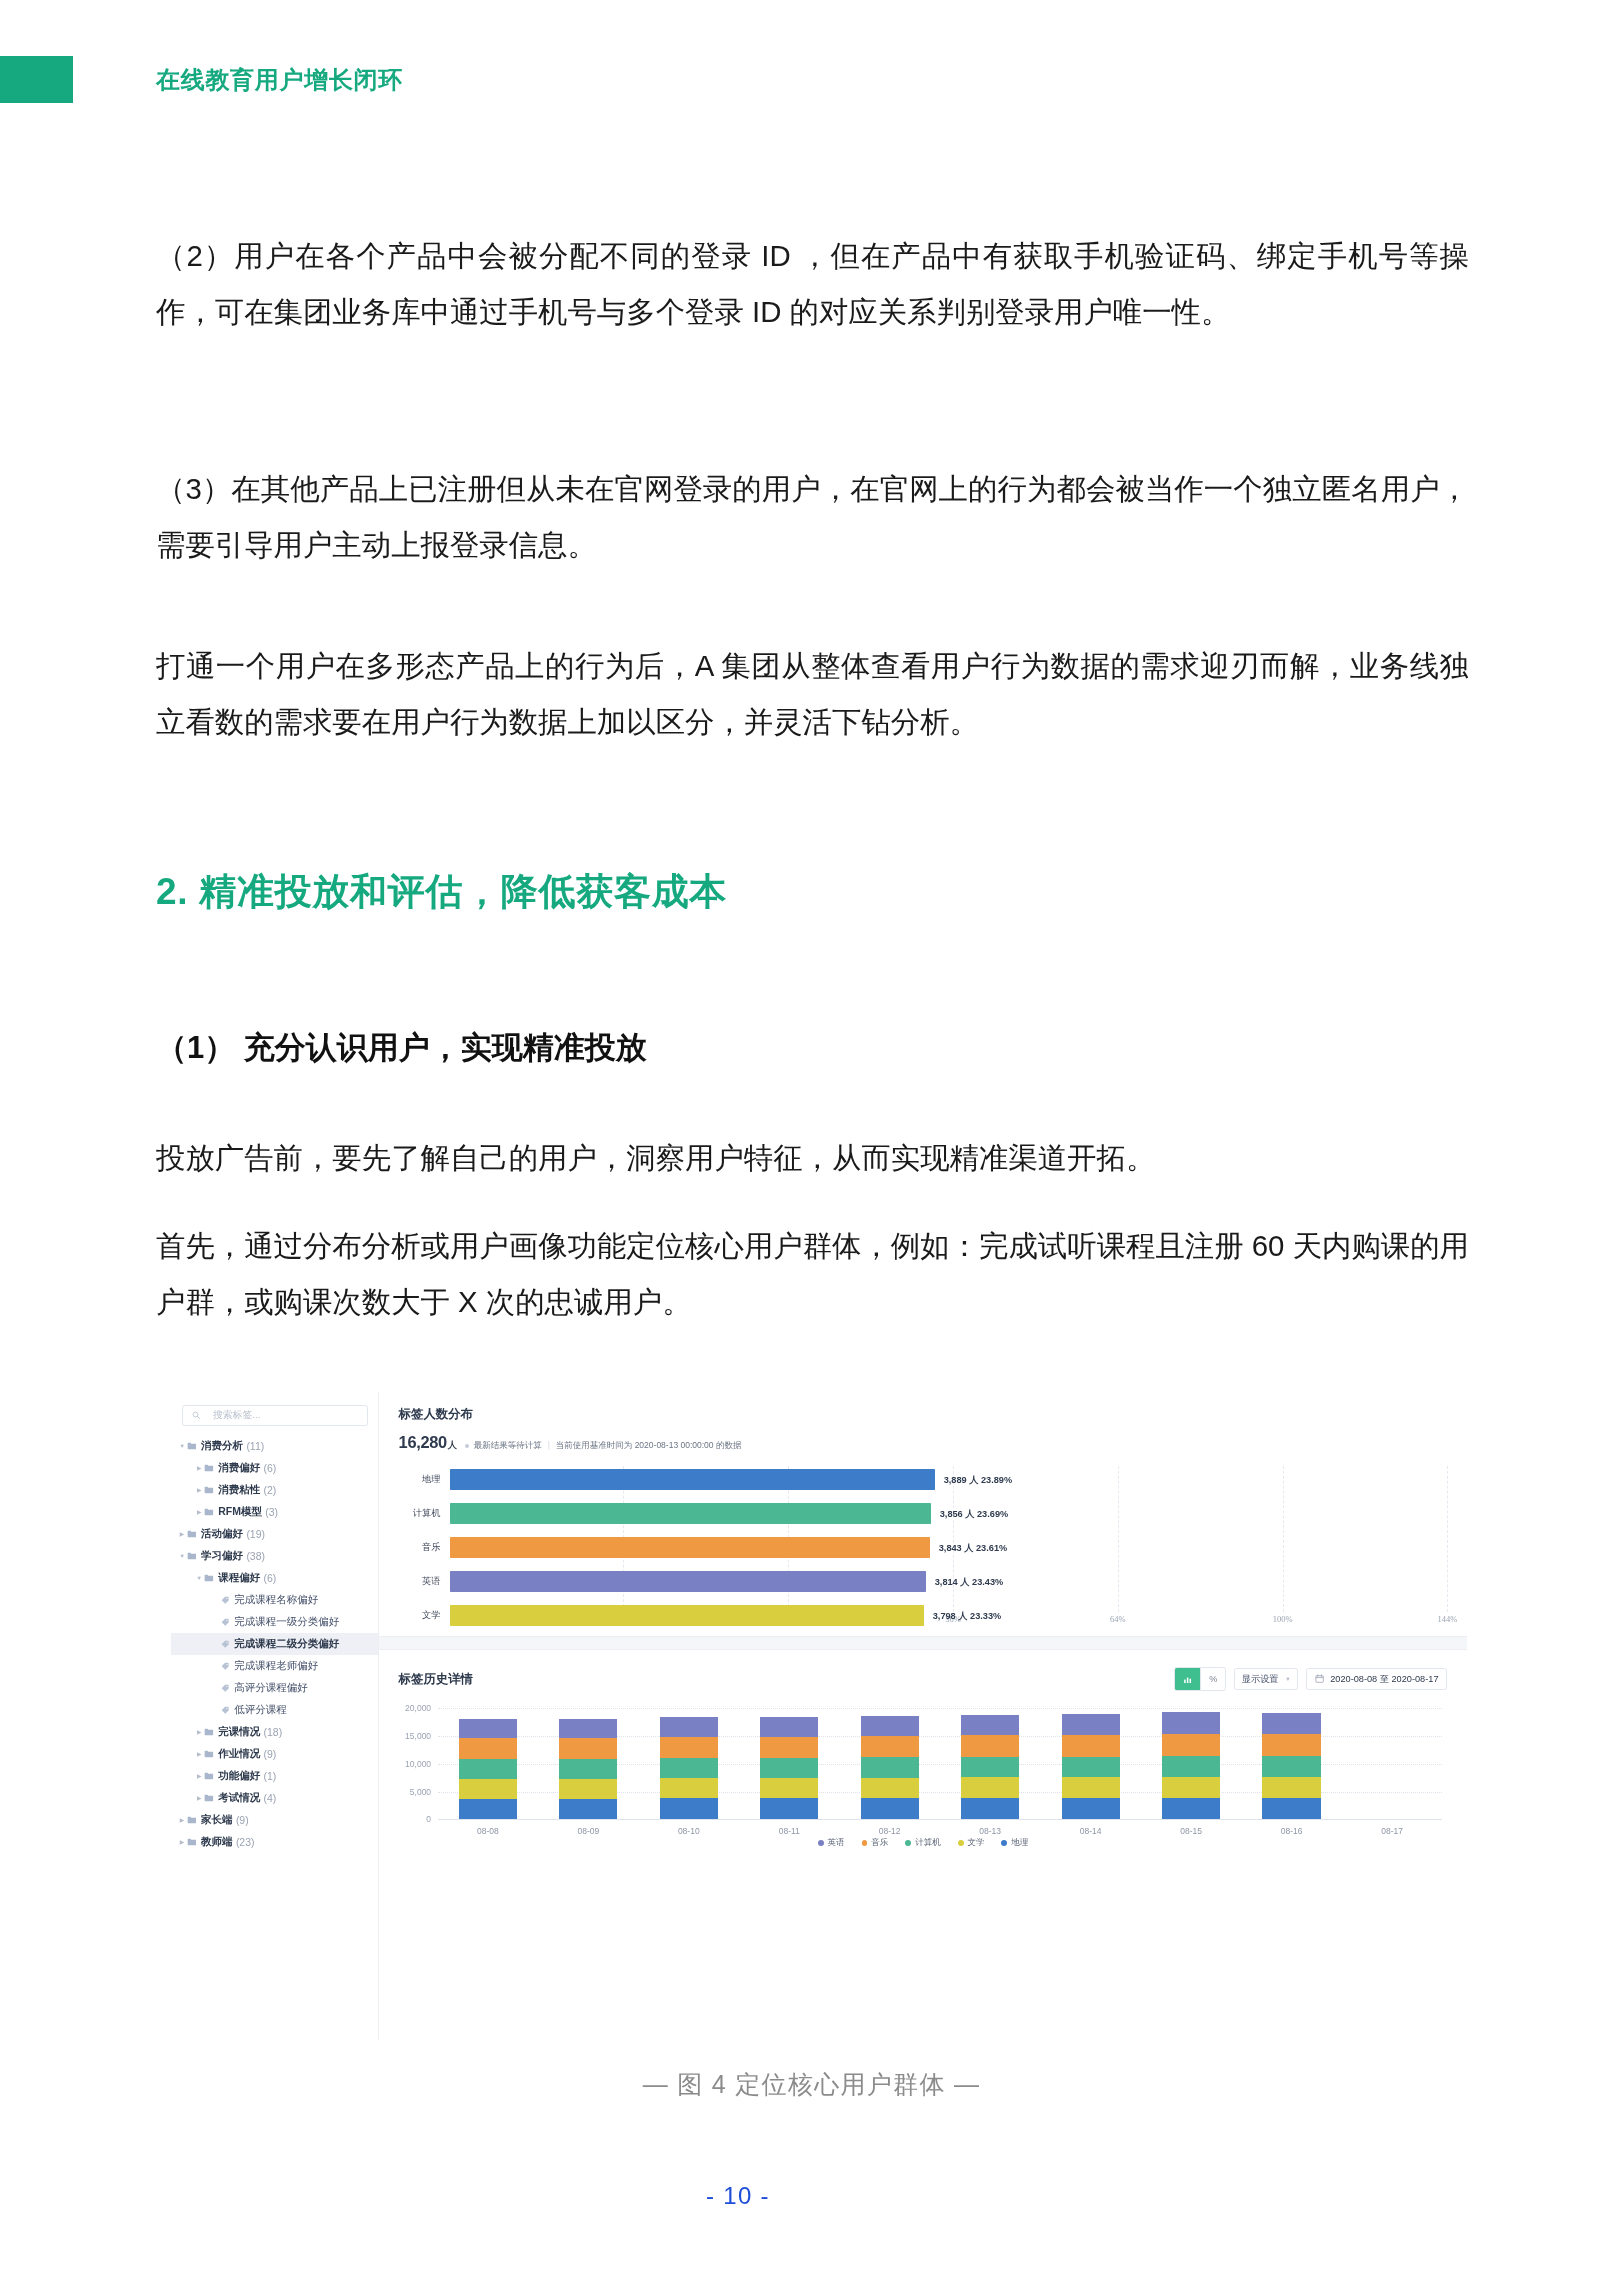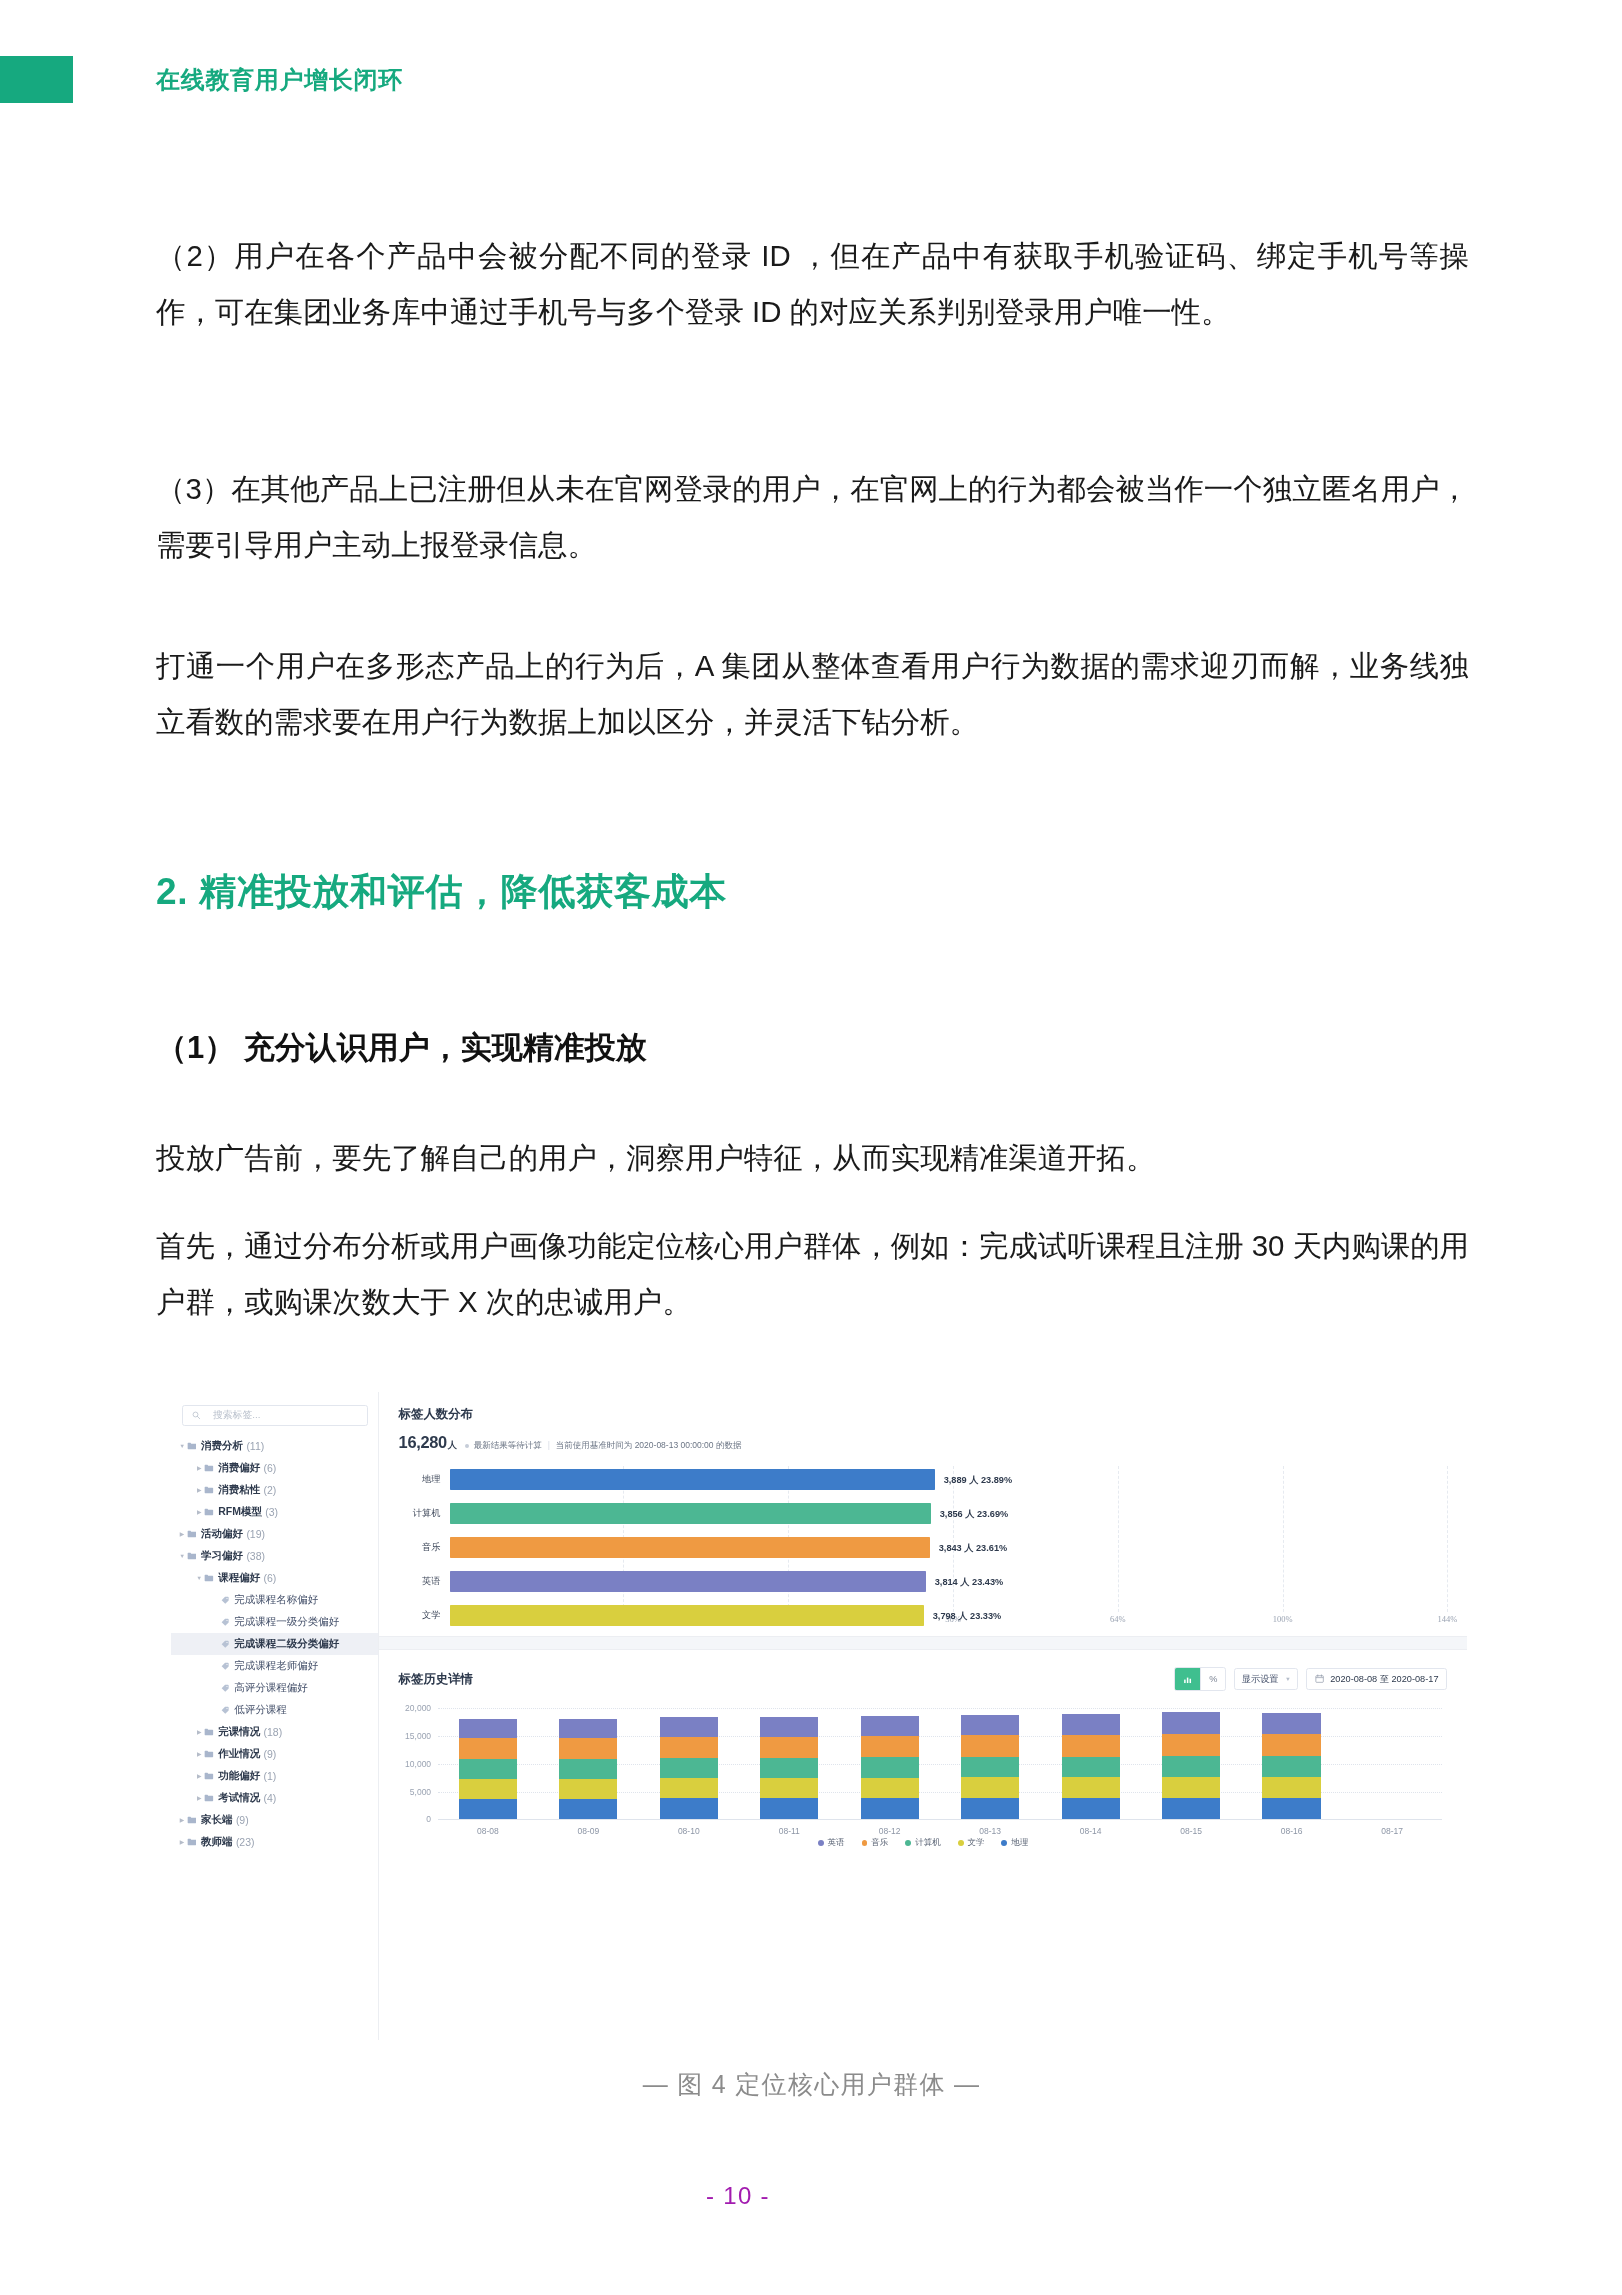--- a/index.html
+++ b/index.html
@@ -34,21 +34,21 @@
   h3.sub{
     position:absolute;left:156px;width:1313px;margin:0;
     font-size:31px;font-weight:bold;color:#111;
   }
   .caption{
     position:absolute;left:0;top:2068px;width:1623px;text-align:center;
     font-size:25px;color:#8b8b8b;letter-spacing:1.3px;
   }
   .pagenum{
     position:absolute;left:0;top:2182px;width:1476px;text-align:center;
-    font-size:24px;color:#a21caf;letter-spacing:1.3px;
+    font-size:24px;color:#1d4ed8;letter-spacing:1.3px;
   }
   
   .shot{
     position:absolute;left:171px;top:1392px;width:1296px;height:648px;
     background:#ffffff;
     display:flex;
     font-family:"Liberation Sans","DejaVu Sans",sans-serif;
     box-sizing:border-box;
   }
   
@@ -125,21 +125,21 @@
 
 <div class="page">
   <p class="body" style="top:228px;">（2）用户在各个产品中会被分配不同的登录 ID ，但在产品中有获取手机验证码、绑定手机号等操作，可在集团业务库中通过手机号与多个登录 ID 的对应关系判别登录用户唯一性。</p>
   <p class="body" style="top:461px;">（3）在其他产品上已注册但从未在官网登录的用户，在官网上的行为都会被当作一个独立匿名用户，需要引导用户主动上报登录信息。</p>
   <p class="body" style="top:638px;">打通一个用户在多形态产品上的行为后，A 集团从整体查看用户行为数据的需求迎刃而解，业务线独立看数的需求要在用户行为数据上加以区分，并灵活下钻分析。</p>
 
   <h2 class="sec" style="top:867px;">2. 精准投放和评估，降低获客成本</h2>
   <h3 class="sub" style="top:1027px;">（1） 充分认识用户，实现精准投放</h3>
 
   <p class="body" style="top:1130px;">投放广告前，要先了解自己的用户，洞察用户特征，从而实现精准渠道开拓。</p>
-  <p class="body" style="top:1218px;">首先，通过分布分析或用户画像功能定位核心用户群体，例如：完成试听课程且注册 30 天内购课的用户群，或购课次数大于 X 次的忠诚用户。</p>
+  <p class="body" style="top:1218px;">首先，通过分布分析或用户画像功能定位核心用户群体，例如：完成试听课程且注册 60 天内购课的用户群，或购课次数大于 X 次的忠诚用户。</p>
 
   <div class="caption">—  图 4 定位核心用户群体  —</div>
   <div class="pagenum">- 10 -</div>
 </div>
 
 <div class="shot">
 
   <div class="sb">
     <div class="sb-search">
       <span>

